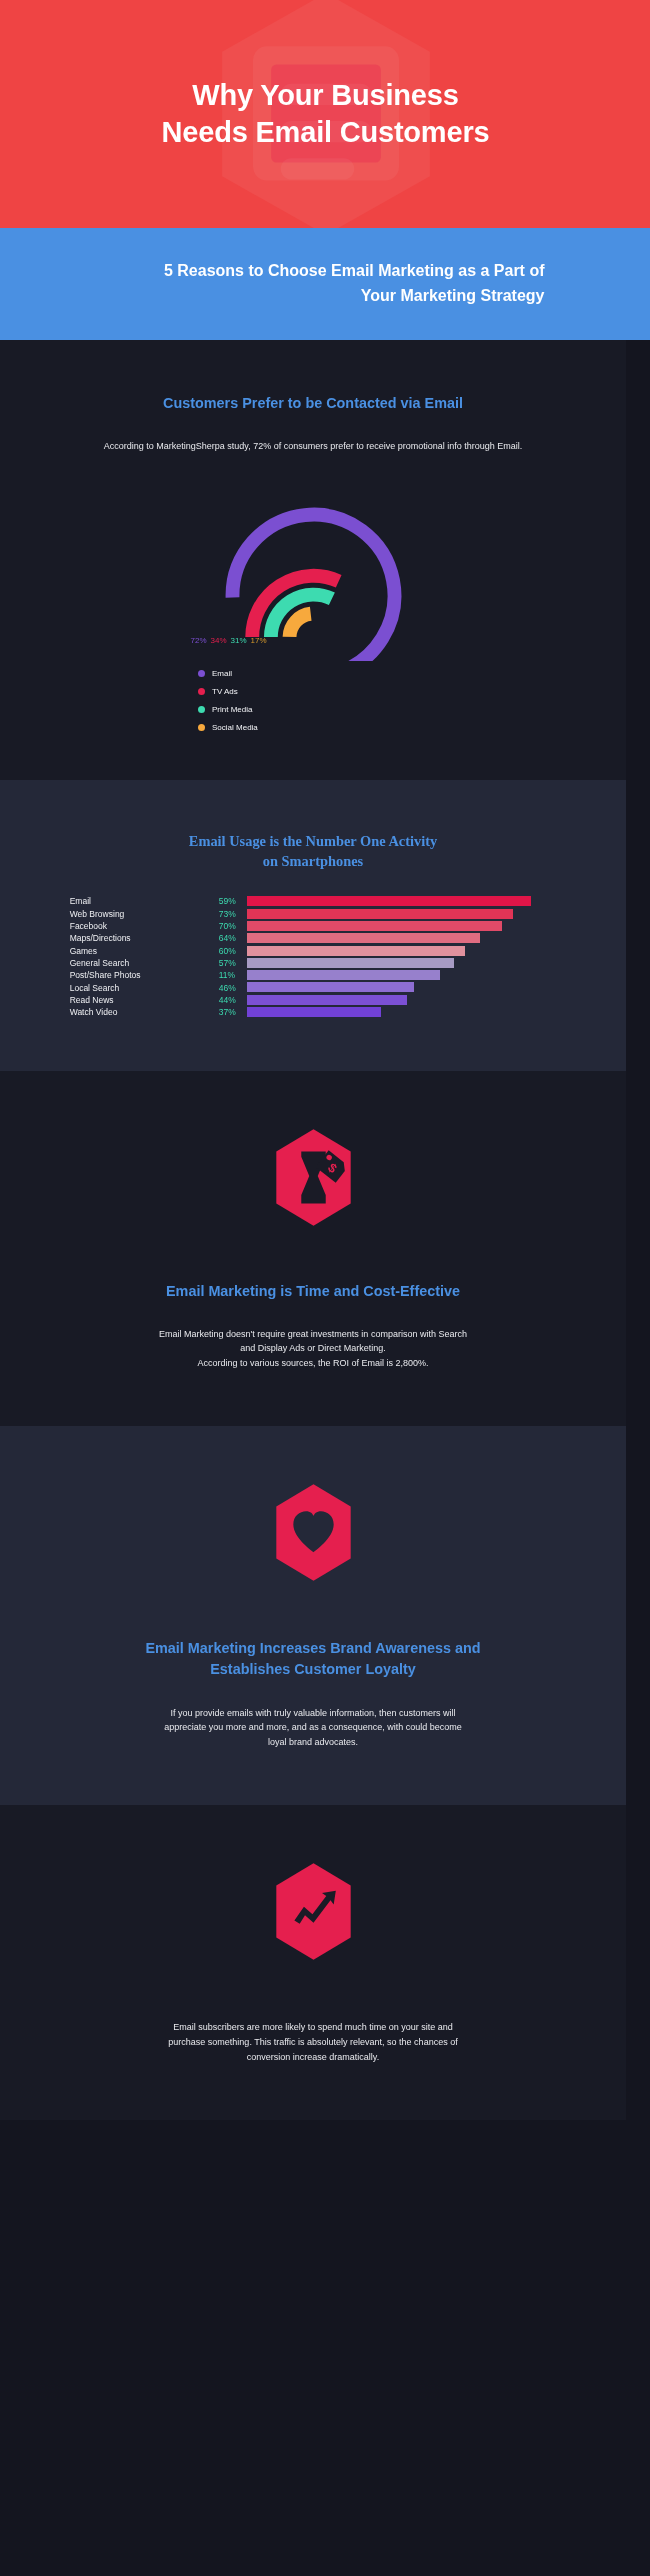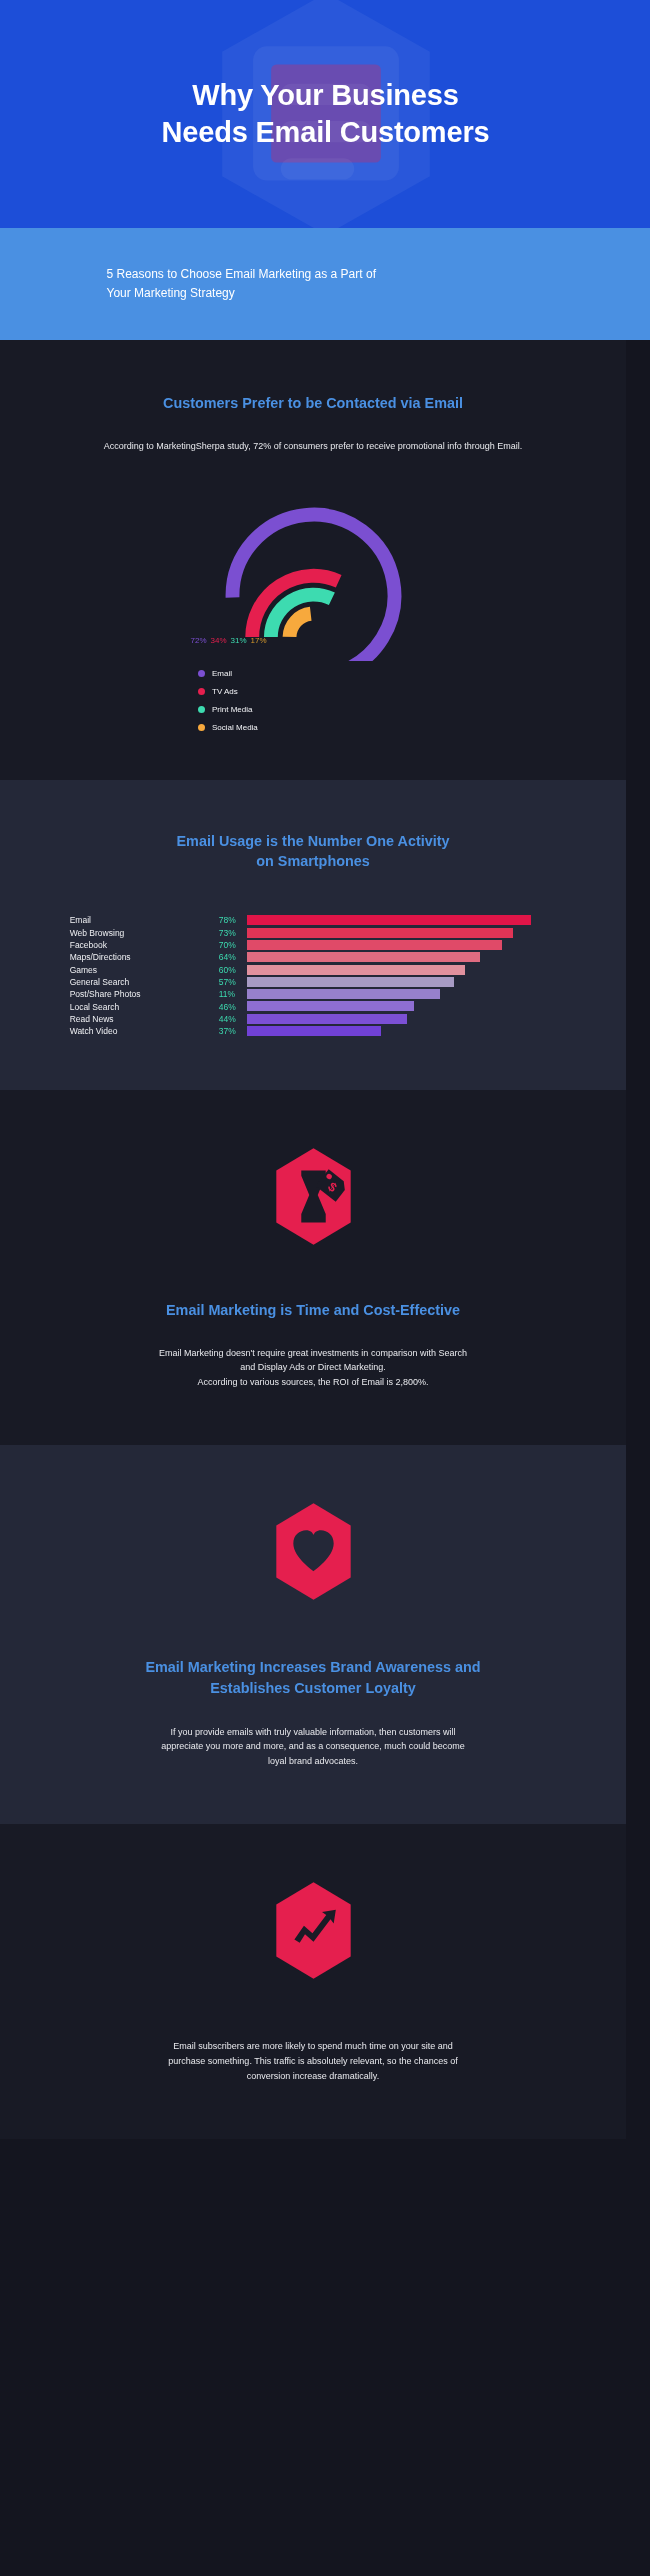--- a/index.html
+++ b/index.html
@@ -7,41 +7,41 @@
   html,body { background:#14151f; }
   body {
     width:651px;
     font-family:"Liberation Sans", sans-serif;
     -webkit-font-smoothing:antialiased;
   }
   .page { width:651px; position:relative; overflow:hidden; }
 
   
   .hero {
-    position:relative; height:228px; background:#1d4ed8;
+    position:relative; height:228px; background:#ef4444;
     display:flex; align-items:center; justify-content:center; overflow:hidden;
   }
   .hero-watermark {
     position:absolute; left:50%; top:50%;
     transform:translate(-50%,-50%);
     width:229px; height:251px; opacity:1; pointer-events:none;
   }
   .hero-title {
     position:relative; z-index:2; color:#ffffff; text-align:center;
     font-size:29px; font-weight:bold; line-height:1.26; letter-spacing:-0.2px;
     width:470px;
   }
 
   
   .subband {
     height:112px; background:#4a90e2;
     display:flex; align-items:center; justify-content:center;
   }
   .subband-text {
-    color:#ffffff; text-align:left; font-size:12px; font-weight:normal;
+    color:#ffffff; text-align:right; font-size:16px; font-weight:bold;
     line-height:1.55; width:438px;
   }
 
   
   .section { width:626px; padding:0 59px; }
   .sec-dark   { background:#181a25; }
   .sec-light  { background:#242838; }
 
   .sec-title {
     color:#4a90e2; font-size:14.4px; font-weight:bold; text-align:center;
@@ -66,21 +66,21 @@
   .legend {
     margin-top:7.5px; margin-left:23px;
     display:flex; flex-direction:column; gap:9px;
   }
   .legend-row { display:flex; align-items:center; gap:7.5px; }
   .legend-dot { width:7px; height:7px; border-radius:50%; flex:none; }
   .legend-label { color:#f3f4f7; font-size:8px; }
 
   
   .s2 { padding-top:51px; padding-bottom:53px; }
-  .s2 .sec-title { margin-bottom:42px; }
+  .s2 .sec-title { margin-bottom:23px;font-family:Liberation Serif, serif; }
   .bars { display:flex; flex-direction:column; gap:0; padding:0 10.7px; }
   .bar-row { display:flex; align-items:center; height:12.3px; }
   .bar-name {
     width:149px; color:#f0f1f4; font-size:8.5px; text-align:left;
     white-space:nowrap;
   }
   .bar-pct {
     width:28px; color:#3ddbb0; font-size:8.5px; text-align:left;
     flex:none;
   }
@@ -170,21 +170,21 @@
   </section>
 
   <section class="section sec-light s2">
     <h2 class="sec-title">
       <span>Email Usage is the Number One Activity</span><br>
       <span>on Smartphones</span>
     </h2>
     <div class="bars" id="bar-chart">
         <div class="bar-row">
           <span class="bar-name">Email</span>
-          <span class="bar-pct" style="color: rgb(61, 219, 176);">78%</span>
+          <span class="bar-pct" style="color: rgb(61, 219, 176);">59%</span>
           <span class="bar-track">
             <span class="bar-fill" style="display: block; width: 91.7647%; background: rgb(224, 21, 72);"></span>
           </span>
         </div>
         <div class="bar-row">
           <span class="bar-name">Web Browsing</span>
           <span class="bar-pct" style="color: rgb(61, 219, 176);">73%</span>
           <span class="bar-track">
             <span class="bar-fill" style="display: block; width: 85.8824%; background: rgb(225, 52, 86);"></span>
           </span>
@@ -274,21 +274,21 @@
         <path d="M80 4 L150 46 L150 144 L80 186 L10 144 L10 46 Z" fill="#e51f4e"></path>
         <path d="M80 132 C80 132 42 106 42 80 C42 64 54 55 66 55 C74 55 79 60 80 64 C81 60 86 55 94 55 C106 55 118 64 118 80 C118 106 80 132 80 132 Z" fill="#242838"></path>
       </svg>
     </div>
     <h2 class="sec-title">
       <span>Email Marketing Increases Brand Awareness and</span><br>
       <span>Establishes Customer Loyalty</span>
     </h2>
     <p class="sec-body">
       <span>If you provide emails with truly valuable information, then customers will</span><br>
-      <span>appreciate you more and more, and as a consequence, much could become</span><br>
+      <span>appreciate you more and more, and as a consequence, with could become</span><br>
       <span>loyal brand advocates.</span>
     </p>
   </section>
 
   <section class="section sec-dark icon-sec s5">
     <div class="hexicon">
       <svg width="85" height="101" viewBox="0 0 160 190">
         <path d="M80 4 L150 46 L150 144 L80 186 L10 144 L10 46 Z" fill="#e51f4e"></path>
         <path d="M44 112 L62 86 L78 100 L104 66 L96 60 L122 56 L118 82 L112 74 L80 116 L64 102 L54 118 Z" fill="#1a1b26"></path>
       </svg>

